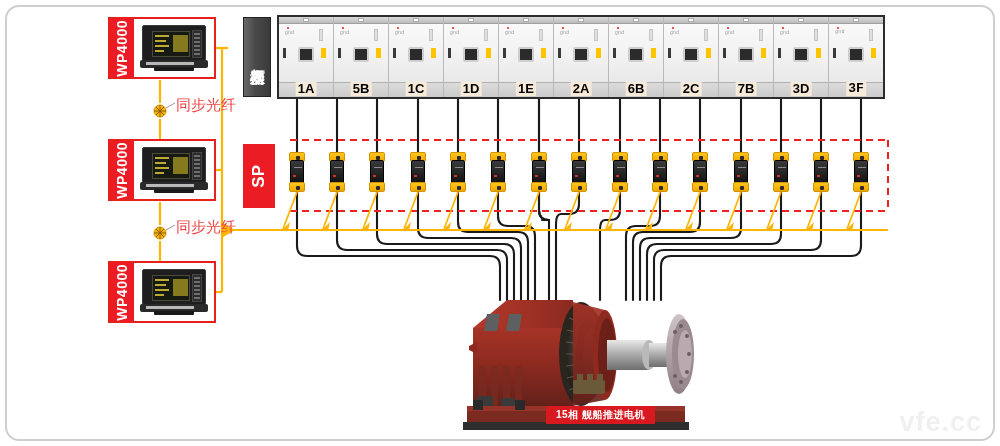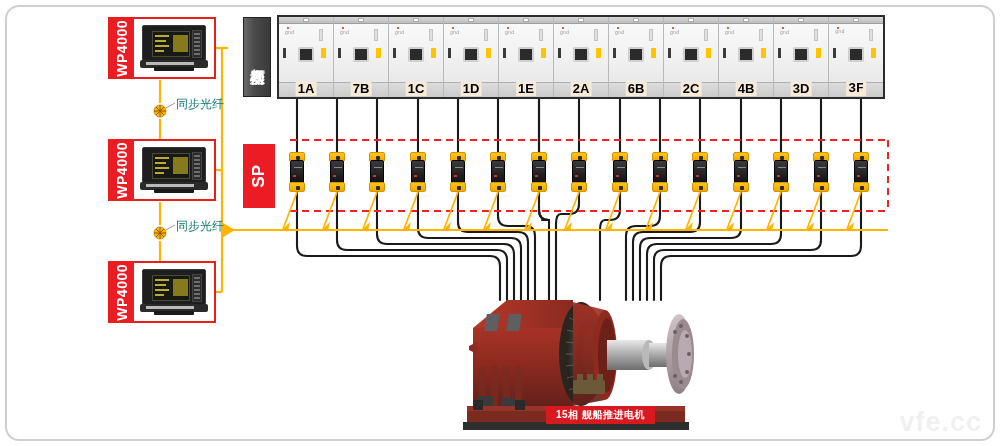--- a/index.html
+++ b/index.html
@@ -237,22 +237,22 @@
     position: absolute; left: 3px; top: 6px;
     width: 8px; height: 1px; background: #8a8a8a; display: block;
   }
 
   
   svg.wires { position: absolute; left: 0; top: 0; width: 1000px; height: 446px; }
 
   
   .fiber-label {
     position: absolute;
-    font-size: 12px;
-    color: #0f766e;
+    font-size: 15px;
+    color: #ef4444;
     white-space: nowrap;
     font-weight: 500;
   }
 
   
   .motor { position: absolute; }
   .motor-name {
     position: absolute;
     background: #d81920;
     color: #fff;
@@ -506,112 +506,112 @@
           <div class="toprail">
             <b></b>
           </div>
           <div class="dot"></div>
           <div class="logo">gnd</div>
           <div class="vent"></div>
           <div class="hmi"></div>
           <div class="ylw"></div>
           <div class="blk"></div>
           <div class="plinth"></div>
+          <div class="cab-name">5B</div>
+        </div>
+      <div class="cab">
+          <div class="toprail">
+            <b></b>
+          </div>
+          <div class="dot"></div>
+          <div class="logo">gnd</div>
+          <div class="vent"></div>
+          <div class="hmi"></div>
+          <div class="ylw"></div>
+          <div class="blk"></div>
+          <div class="plinth"></div>
+          <div class="cab-name">1C</div>
+        </div>
+      <div class="cab">
+          <div class="toprail">
+            <b></b>
+          </div>
+          <div class="dot"></div>
+          <div class="logo">gnd</div>
+          <div class="vent"></div>
+          <div class="hmi"></div>
+          <div class="ylw"></div>
+          <div class="blk"></div>
+          <div class="plinth"></div>
+          <div class="cab-name">1D</div>
+        </div>
+      <div class="cab">
+          <div class="toprail">
+            <b></b>
+          </div>
+          <div class="dot"></div>
+          <div class="logo">gnd</div>
+          <div class="vent"></div>
+          <div class="hmi"></div>
+          <div class="ylw"></div>
+          <div class="blk"></div>
+          <div class="plinth"></div>
+          <div class="cab-name">1E</div>
+        </div>
+      <div class="cab">
+          <div class="toprail">
+            <b></b>
+          </div>
+          <div class="dot"></div>
+          <div class="logo">gnd</div>
+          <div class="vent"></div>
+          <div class="hmi"></div>
+          <div class="ylw"></div>
+          <div class="blk"></div>
+          <div class="plinth"></div>
+          <div class="cab-name">2A</div>
+        </div>
+      <div class="cab">
+          <div class="toprail">
+            <b></b>
+          </div>
+          <div class="dot"></div>
+          <div class="logo">gnd</div>
+          <div class="vent"></div>
+          <div class="hmi"></div>
+          <div class="ylw"></div>
+          <div class="blk"></div>
+          <div class="plinth"></div>
+          <div class="cab-name">6B</div>
+        </div>
+      <div class="cab">
+          <div class="toprail">
+            <b></b>
+          </div>
+          <div class="dot"></div>
+          <div class="logo">gnd</div>
+          <div class="vent"></div>
+          <div class="hmi"></div>
+          <div class="ylw"></div>
+          <div class="blk"></div>
+          <div class="plinth"></div>
+          <div class="cab-name">2C</div>
+        </div>
+      <div class="cab">
+          <div class="toprail">
+            <b></b>
+          </div>
+          <div class="dot"></div>
+          <div class="logo">gnd</div>
+          <div class="vent"></div>
+          <div class="hmi"></div>
+          <div class="ylw"></div>
+          <div class="blk"></div>
+          <div class="plinth"></div>
           <div class="cab-name">7B</div>
-        </div>
-      <div class="cab">
-          <div class="toprail">
-            <b></b>
-          </div>
-          <div class="dot"></div>
-          <div class="logo">gnd</div>
-          <div class="vent"></div>
-          <div class="hmi"></div>
-          <div class="ylw"></div>
-          <div class="blk"></div>
-          <div class="plinth"></div>
-          <div class="cab-name">1C</div>
-        </div>
-      <div class="cab">
-          <div class="toprail">
-            <b></b>
-          </div>
-          <div class="dot"></div>
-          <div class="logo">gnd</div>
-          <div class="vent"></div>
-          <div class="hmi"></div>
-          <div class="ylw"></div>
-          <div class="blk"></div>
-          <div class="plinth"></div>
-          <div class="cab-name">1D</div>
-        </div>
-      <div class="cab">
-          <div class="toprail">
-            <b></b>
-          </div>
-          <div class="dot"></div>
-          <div class="logo">gnd</div>
-          <div class="vent"></div>
-          <div class="hmi"></div>
-          <div class="ylw"></div>
-          <div class="blk"></div>
-          <div class="plinth"></div>
-          <div class="cab-name">1E</div>
-        </div>
-      <div class="cab">
-          <div class="toprail">
-            <b></b>
-          </div>
-          <div class="dot"></div>
-          <div class="logo">gnd</div>
-          <div class="vent"></div>
-          <div class="hmi"></div>
-          <div class="ylw"></div>
-          <div class="blk"></div>
-          <div class="plinth"></div>
-          <div class="cab-name">2A</div>
-        </div>
-      <div class="cab">
-          <div class="toprail">
-            <b></b>
-          </div>
-          <div class="dot"></div>
-          <div class="logo">gnd</div>
-          <div class="vent"></div>
-          <div class="hmi"></div>
-          <div class="ylw"></div>
-          <div class="blk"></div>
-          <div class="plinth"></div>
-          <div class="cab-name">6B</div>
-        </div>
-      <div class="cab">
-          <div class="toprail">
-            <b></b>
-          </div>
-          <div class="dot"></div>
-          <div class="logo">gnd</div>
-          <div class="vent"></div>
-          <div class="hmi"></div>
-          <div class="ylw"></div>
-          <div class="blk"></div>
-          <div class="plinth"></div>
-          <div class="cab-name">2C</div>
-        </div>
-      <div class="cab">
-          <div class="toprail">
-            <b></b>
-          </div>
-          <div class="dot"></div>
-          <div class="logo">gnd</div>
-          <div class="vent"></div>
-          <div class="hmi"></div>
-          <div class="ylw"></div>
-          <div class="blk"></div>
-          <div class="plinth"></div>
-          <div class="cab-name">4B</div>
         </div>
       <div class="cab">
           <div class="toprail">
             <b></b>
           </div>
           <div class="dot"></div>
           <div class="logo">gnd</div>
           <div class="vent"></div>
           <div class="hmi"></div>
           <div class="ylw"></div>

